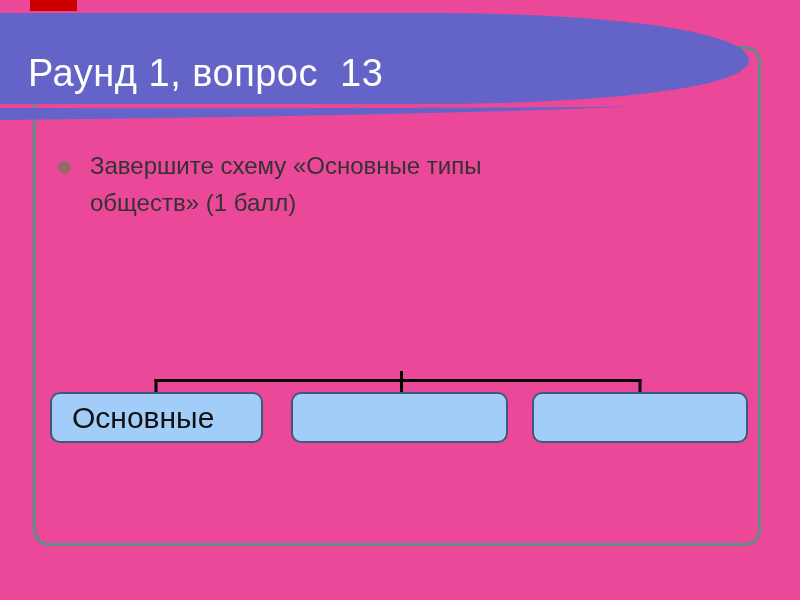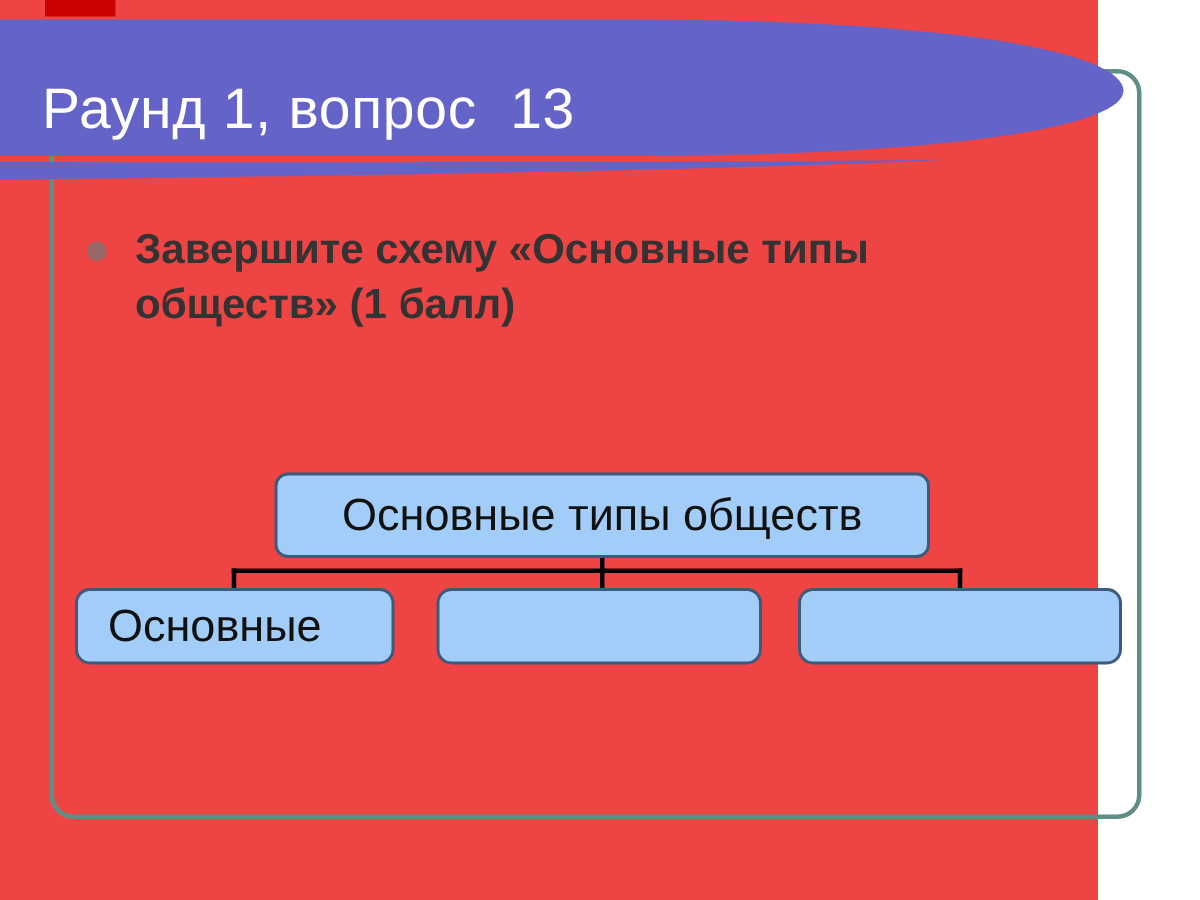--- a/index.html
+++ b/index.html
@@ -2,21 +2,21 @@
 <html><head>
 <meta charset="utf-8">
 <style>
   * { margin:0; padding:0; box-sizing:border-box; }
   html,body { width:800px; height:600px; }
   body {
     font-family:"Liberation Sans", sans-serif;
     background:#ffffff;
     overflow:hidden;
   }
-  .slide { position:relative; width:732px; height:600px; background:#ef4444; }
+  .slide { position:relative; width:800px; height:600px; background:#ec4899; }
 
   
   .frame {
     position:absolute; left:33px; top:46px; width:728px; height:500px;
     border:3px solid #5e8e86; border-radius:16px; z-index:1;
   }
 
   
   .banner-svg { position:absolute; left:0; top:0; width:800px; height:130px; z-index:2; }
 
@@ -30,21 +30,21 @@
     position:absolute; left:28px; top:52px; z-index:4;
     font-size:38px; color:#ffffff; white-space:pre; letter-spacing:0.5px;
   }
 
   .bullet-dot {
     position:absolute; left:58px; top:161px; width:13px; height:13px;
     border-radius:50%; background:#996868; z-index:2;
   }
   .bullet-text {
     position:absolute; left:90px; top:147px; width:545px; z-index:2;
-    font-size:28px; line-height:37px; color:#333333; white-space:pre-line;font-weight:bold;
+    font-size:24px; line-height:37px; color:#333333; white-space:pre-line;
   }
 
   .connectors { position:absolute; left:0; top:0; width:800px; height:600px; z-index:2; }
 
   .dbox {
     position:absolute; background:#a2cdf8; border:2px solid #3d5a7a; z-index:3;
     color:#111111;
   }
   .root-box {
     left:183px; top:315px; width:437px; height:57px; border-radius:9px;
@@ -76,23 +76,20 @@
 обществ» (1 балл)</div>
 
   <svg class="connectors" viewBox="0 0 800 600">
     <line x1="401.5" y1="371" x2="401.5" y2="382" stroke="#000000" stroke-width="3"></line>
     <line x1="154.5" y1="380.5" x2="641.5" y2="380.5" stroke="#000000" stroke-width="3"></line>
     <line x1="156" y1="379" x2="156" y2="393" stroke="#000000" stroke-width="3"></line>
     <line x1="401.5" y1="379" x2="401.5" y2="393" stroke="#000000" stroke-width="3"></line>
     <line x1="640" y1="379" x2="640" y2="393" stroke="#000000" stroke-width="3"></line>
   </svg>
 
-  <div class="dbox root-box">
-    <span>Основные типы обществ</span>
-  </div>
 
   <div class="dbox child-box child-1">
     <span>Основные</span>
   </div>
   <div class="dbox child-box child-2">
     <span></span>
   </div>
   <div class="dbox child-box child-3">
     <span></span>
   </div>

